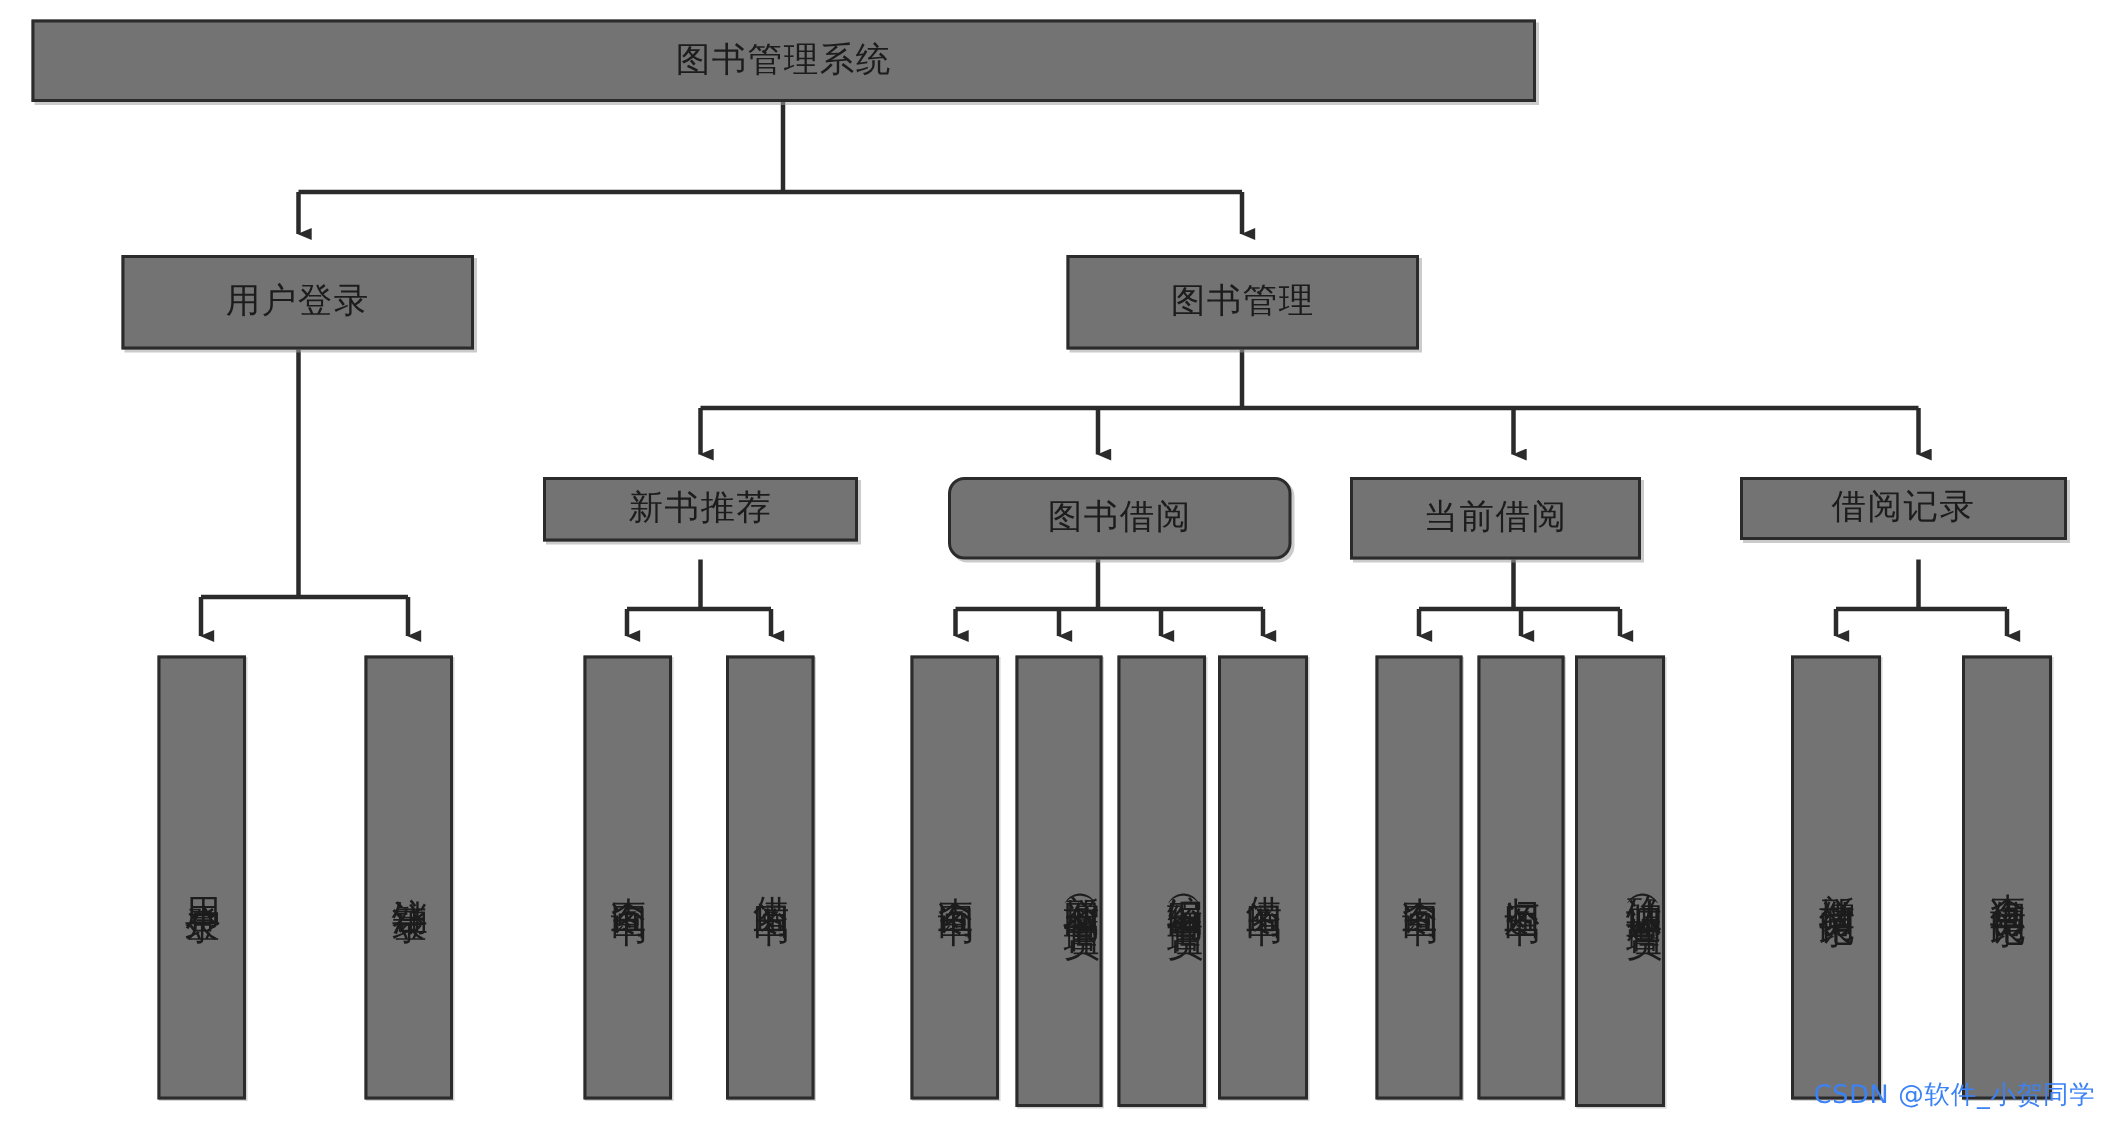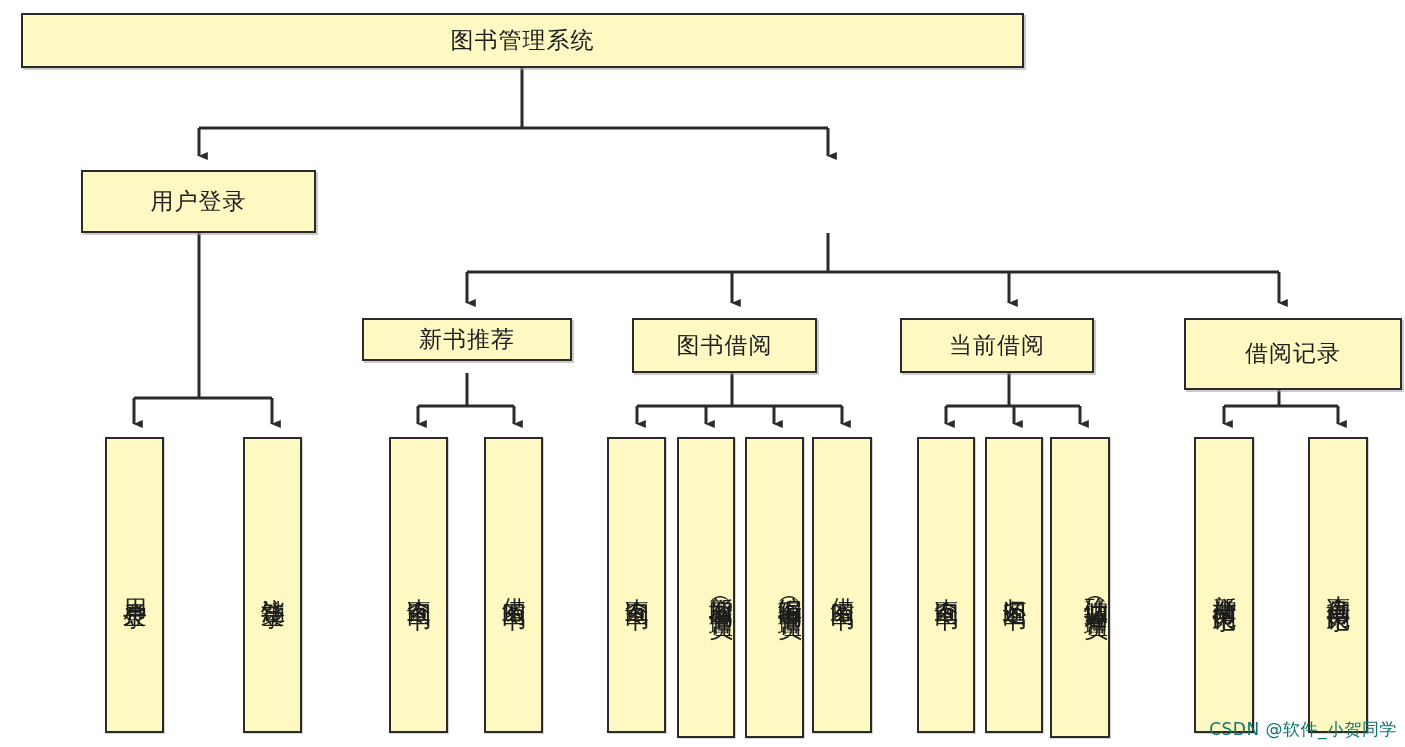--- a/index.html
+++ b/index.html
@@ -24,21 +24,21 @@
     position: absolute;
     left: 0;
     top: 0;
     width: 1405px;
     height: 747px;
     display: block;
   }
   .node-box {
     position: absolute;
     box-sizing: border-box;
-    background: #fef9c3;
+    background: #737373;
     border: 2px solid #2b2b2b;
     box-shadow: 2px 2px 0 0 rgba(160,160,160,0.55);
   }
   .node-label-h {
     width: 100%;
     height: 100%;
     display: flex;
     align-items: center;
     justify-content: center;
     font-size: 23px;
@@ -68,21 +68,21 @@
   }
   .node-label-v.centered {
     align-items: center;
     padding-top: 0;
   }
   .watermark {
     position: absolute;
     right: 8px;
     bottom: 6px;
     font-size: 17px;
-    color: #0f766e;
+    color: #3b82f6;
     letter-spacing: 0.5px;
     white-space: nowrap;
     pointer-events: none;
   }
 </style>
 </head>
 <body>
 
 <div id="diagram-root">
 
@@ -148,31 +148,34 @@
     </g>
   </svg>
 
   <div class="node-box" style="left:21px; top:13px; width:1003px; height:55px;">
     <div class="node-label-h">图书管理系统</div>
   </div>
 
   <div class="node-box" style="left:81px; top:170px; width:235px; height:63px;">
     <div class="node-label-h">用户登录</div>
   </div>
+  <div class="node-box" style="left:711px; top:170px; width:235px; height:63px;">
+    <div class="node-label-h">图书管理</div>
+  </div>
 
   <div class="node-box" style="left:362px; top:318px; width:210px; height:43px;">
     <div class="node-label-h">新书推荐</div>
   </div>
-  <div class="node-box" style="left:632px; top:318px; width:185px; height:55px;">
+  <div class="node-box" style="left:632px; top:318px; width:229px; height:55px;border-radius:11px;">
     <div class="node-label-h">图书借阅</div>
   </div>
   <div class="node-box" style="left:900px; top:318px; width:194px; height:55px;">
     <div class="node-label-h">当前借阅</div>
   </div>
-  <div class="node-box" style="left:1184px; top:318px; width:218px; height:72px;text-align:right;">
+  <div class="node-box" style="left:1160px; top:318px; width:218px; height:42px;text-align:right;">
     <div class="node-label-h">借阅记录</div>
   </div>
 
   <div class="node-box leaf" style="left:105px; top:437px; width:59px; height:296px;">
     <div class="node-label-v centered">用户登录</div>
   </div>
   <div class="node-box leaf" style="left:243px; top:437px; width:59px; height:296px;">
     <div class="node-label-v centered">注销登录</div>
   </div>
 

